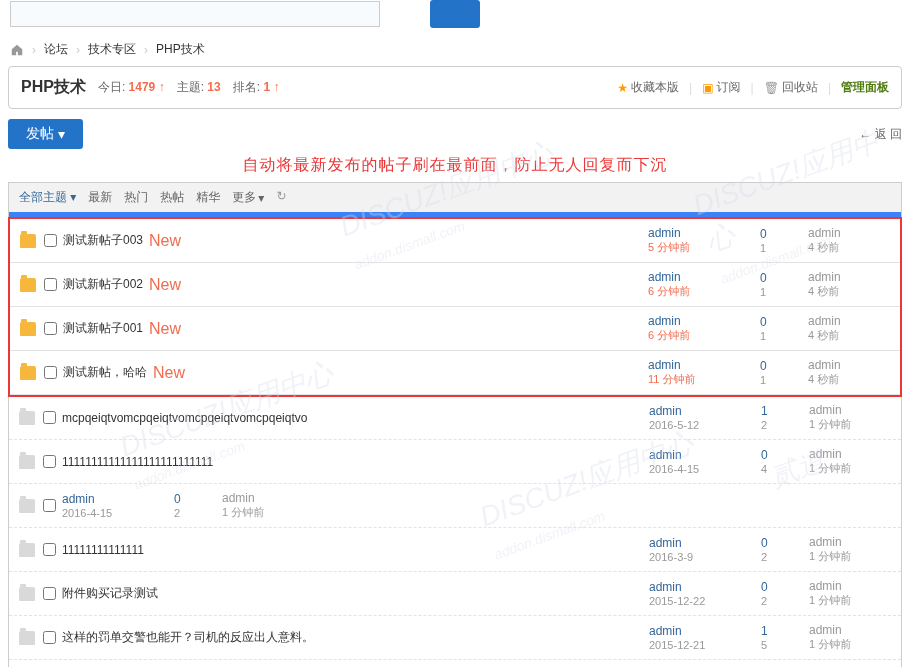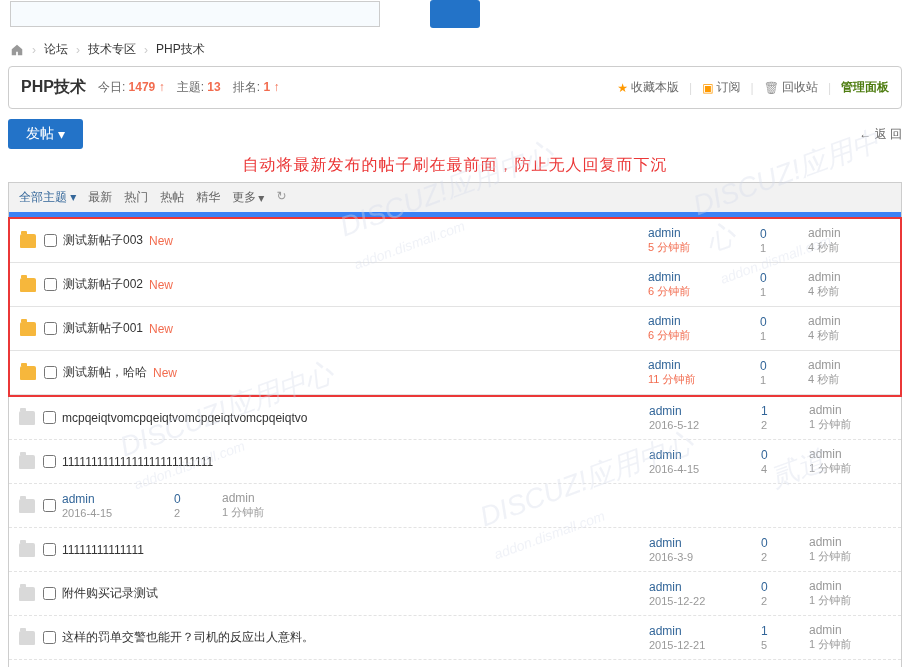--- a/index.html
+++ b/index.html
@@ -49,21 +49,21 @@
 .thread-list { }
 .thread-row { display: flex; align-items: center; border-bottom: 1px dashed #e3e3e3; padding: 7px 10px; }
 .thread-row.highlight { border-bottom: 1px solid #e3e3e3; }
 .highlight-wrap { border: 2px solid #eb3737; margin: -1px; }
 .icon-folder { width: 16px; height: 14px; display: inline-block; background: #f6b73c; border-radius: 2px 2px 1px 1px; margin-right: 8px; position: relative; }
 .icon-folder.closed { background: #d9d9d9; }
 .icon-folder:before { content: ''; position: absolute; top: -3px; left: 1px; width: 6px; height: 3px; background: inherit; border-radius: 1px 1px 0 0; }
 .thread-check { margin-right: 6px; }
 .thread-title { flex: 1; display: flex; align-items: center; gap: 6px; }
 .thread-title a { color: #333; }
-.new-tag { color: #f26c4f; font-size: 12px; }
+.new-tag { color: #f26c4f; font-size: 16px; }
 .cell-author { width: 112px; }
 .cell-author .name { color: #369; display: block; }
 .cell-author .date { color: #999; font-size: 11px; }
 .cell-author .date.red { color: #f26c4f; }
 .cell-reply { width: 48px; text-align: left; }
 .cell-reply .r { color: #369; display: block; }
 .cell-reply .v { color: #999; font-size: 11px; }
 .cell-last { width: 82px; }
 .cell-last .name { color: #999; display: block; }
 .cell-last .date { color: #999; font-size: 11px; }

